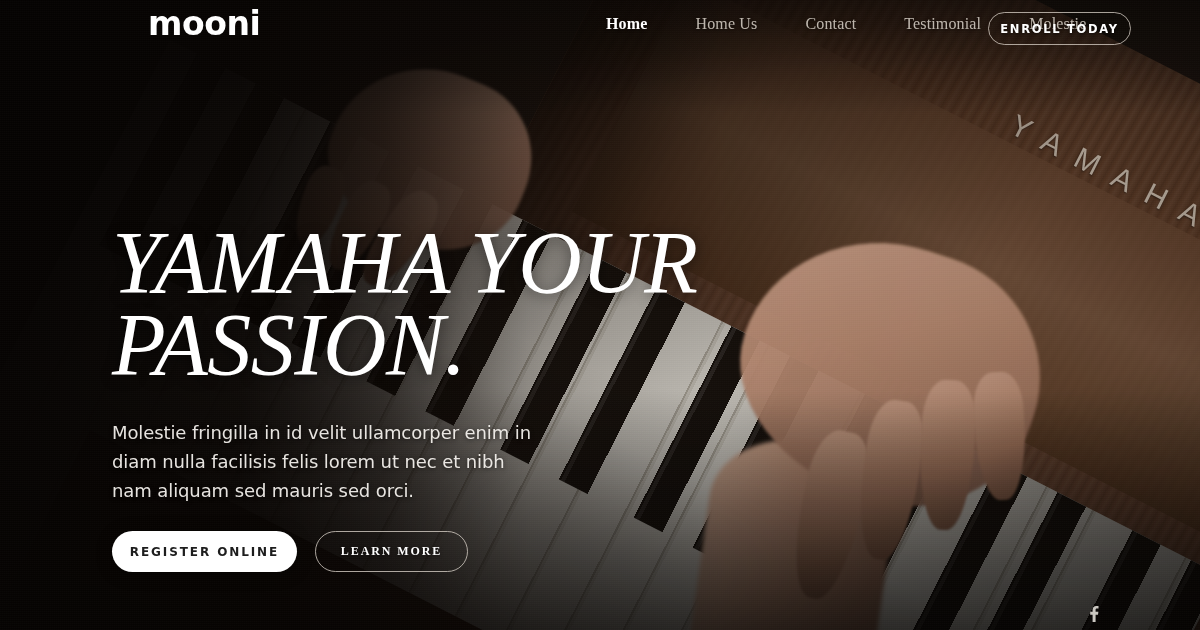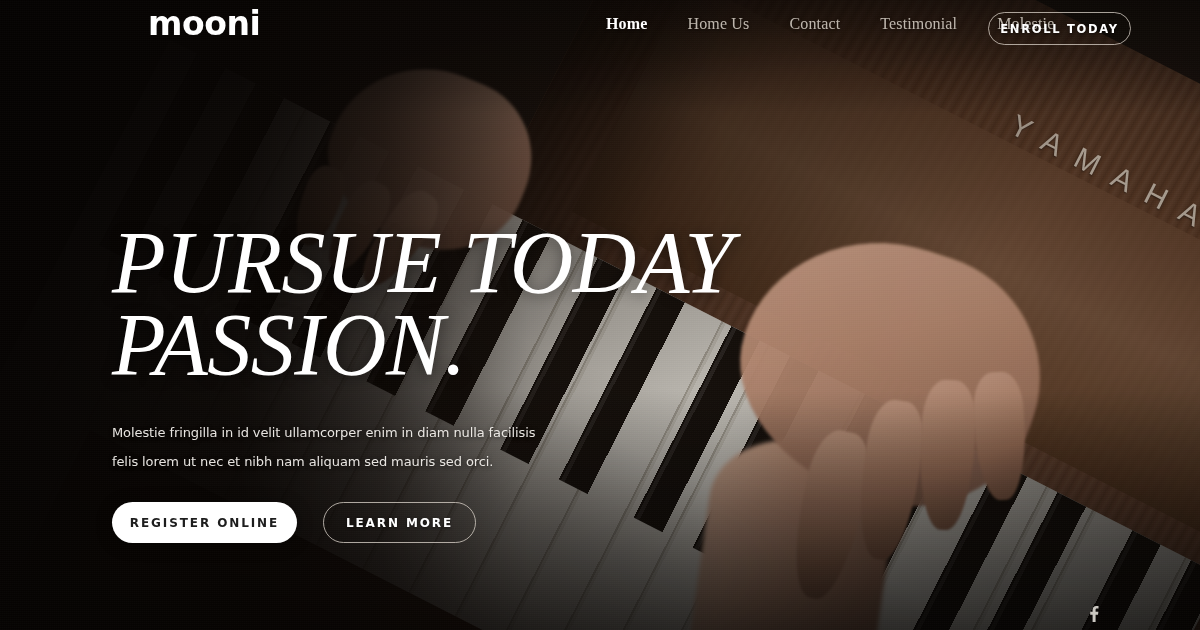--- a/index.html
+++ b/index.html
@@ -226,21 +226,21 @@
     font-size: 33px;
     font-weight: 700;
     letter-spacing: -0.4px;
     line-height: 1;
   }
   .navlinks {
     position: absolute;
     left: 548px; top: 14px;
     display: flex;
     align-items: center;
-    gap: 4px;
+    gap: 12px;
   }
   .navlink {
     color: rgba(231,224,214,0.80);
     font-family: "Liberation Serif", serif;
     font-size: 16px;
     letter-spacing: .15px;
     padding: 0 18px;
     text-decoration: none;
     white-space: nowrap;
     line-height: 20px;
@@ -285,31 +285,31 @@
     line-height: 82px;
     letter-spacing: -0.5px;
     text-shadow: 0 2px 14px rgba(0,0,0,.45);
     white-space: pre-line;
   }
   .subtext {
     margin-top: 32px;
     width: 432px;
     color: rgba(247,244,240,0.93);
     font-family: "DejaVu Sans", sans-serif;
-    font-size: 13px;
+    font-size: 18px;
     font-weight: 400;
     line-height: 29px;
     letter-spacing: -0.1px;
     text-shadow: 0 1px 4px rgba(0,0,0,.6);
   }
   .cta-row {
     margin-top: 26px;
     display: flex;
     align-items: flex-start;
-    gap: 26px;
+    gap: 18px;
   }
   .btn {
     height: 41px;
     border-radius: 21px;
     display: inline-flex;
     align-items: center;
     justify-content: center;
     font-family: "DejaVu Sans", sans-serif;
     font-size: 12px;
     font-weight: 700;
@@ -323,20 +323,21 @@
     color: #1d1d1d;
     border: none;
     box-shadow: 0 2px 16px rgba(0,0,0,.35);
   }
   .btn-ghost {
     width: 153px;
     background: transparent;
     color: #ffffff;
     border: 1.5px solid rgba(212,205,196,0.80);
     text-shadow: 0 1px 3px rgba(0,0,0,.5);
+    font-family: Liberation Serif, serif;
   }
 
   
   .social {
     position: absolute;
     left: 1086px; top: 605px;
     z-index: 20;
     width: 16px; height: 18px;
     display: flex;
     align-items: center;
@@ -387,21 +388,21 @@
       <a class="navlink" href="#">Home Us</a>
       <a class="navlink" href="#">Contact</a>
       <a class="navlink" href="#">Testimonial</a>
       <a class="navlink" href="#">Molestie</a>
     </nav>
 
     <button class="enroll-btn">ENROLL TODAY</button>
   </div>
 
   <div class="hero-content">
-    <h1 class="headline">PURSUE TODAY
+    <h1 class="headline">YAMAHA YOUR
 PASSION.</h1>
     <p class="subtext">Molestie fringilla in id velit ullamcorper enim in diam nulla facilisis felis lorem ut nec et nibh nam aliquam sed mauris sed orci.</p>
     <div class="cta-row">
       <button class="btn btn-primary">REGISTER ONLINE</button>
       <button class="btn btn-ghost">LEARN MORE</button>
     </div>
   </div>
 
   <a class="social" href="#" aria-label="Facebook">
     <svg width="12" height="16" viewBox="0 0 12 16">

